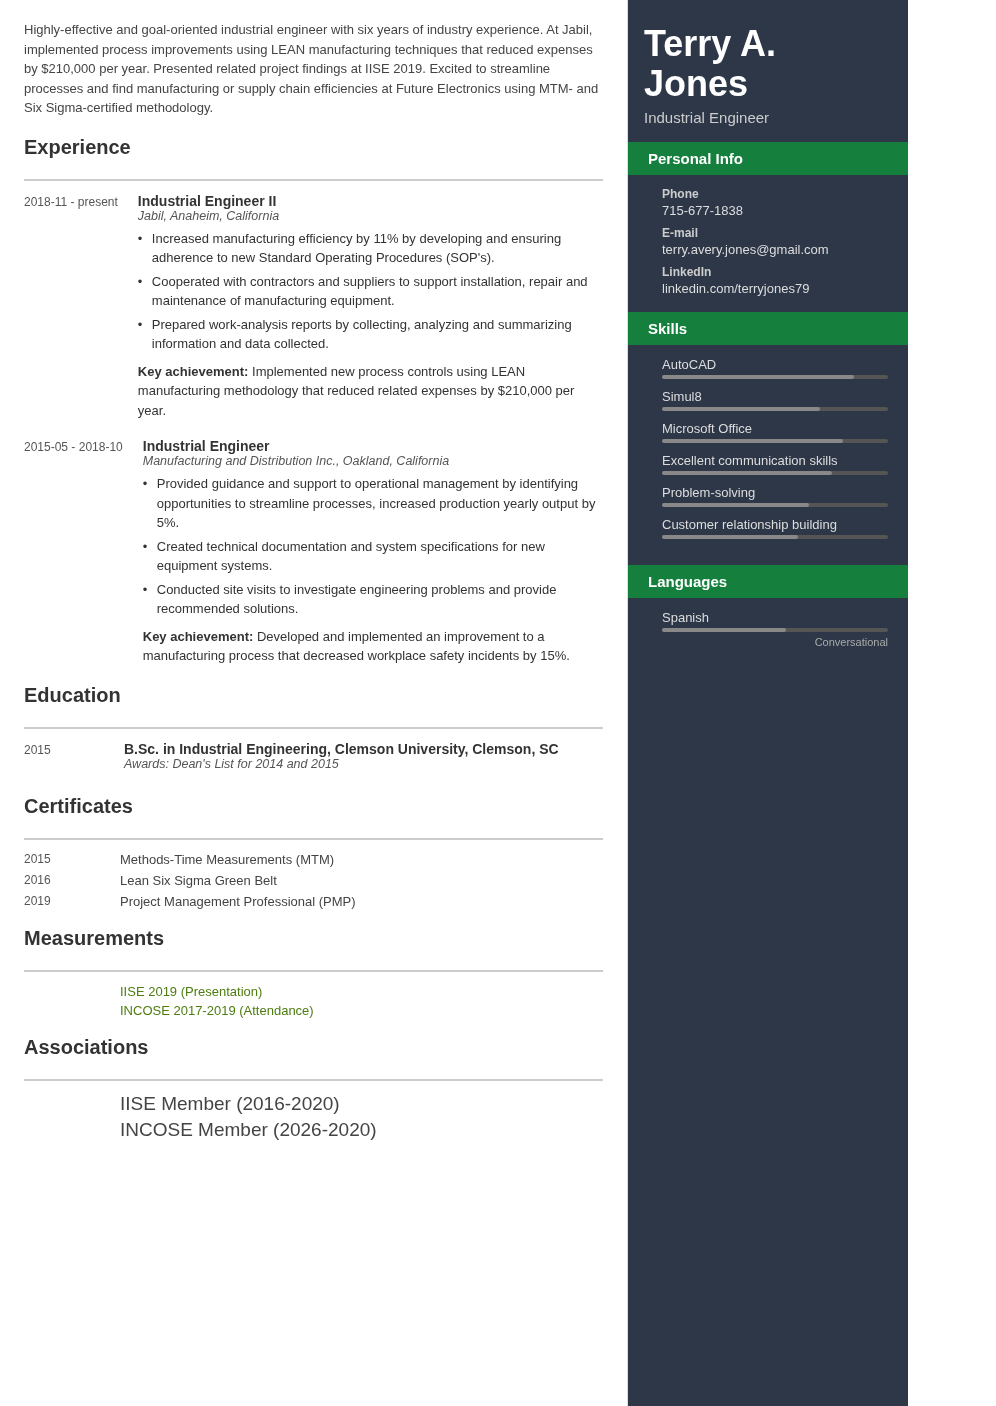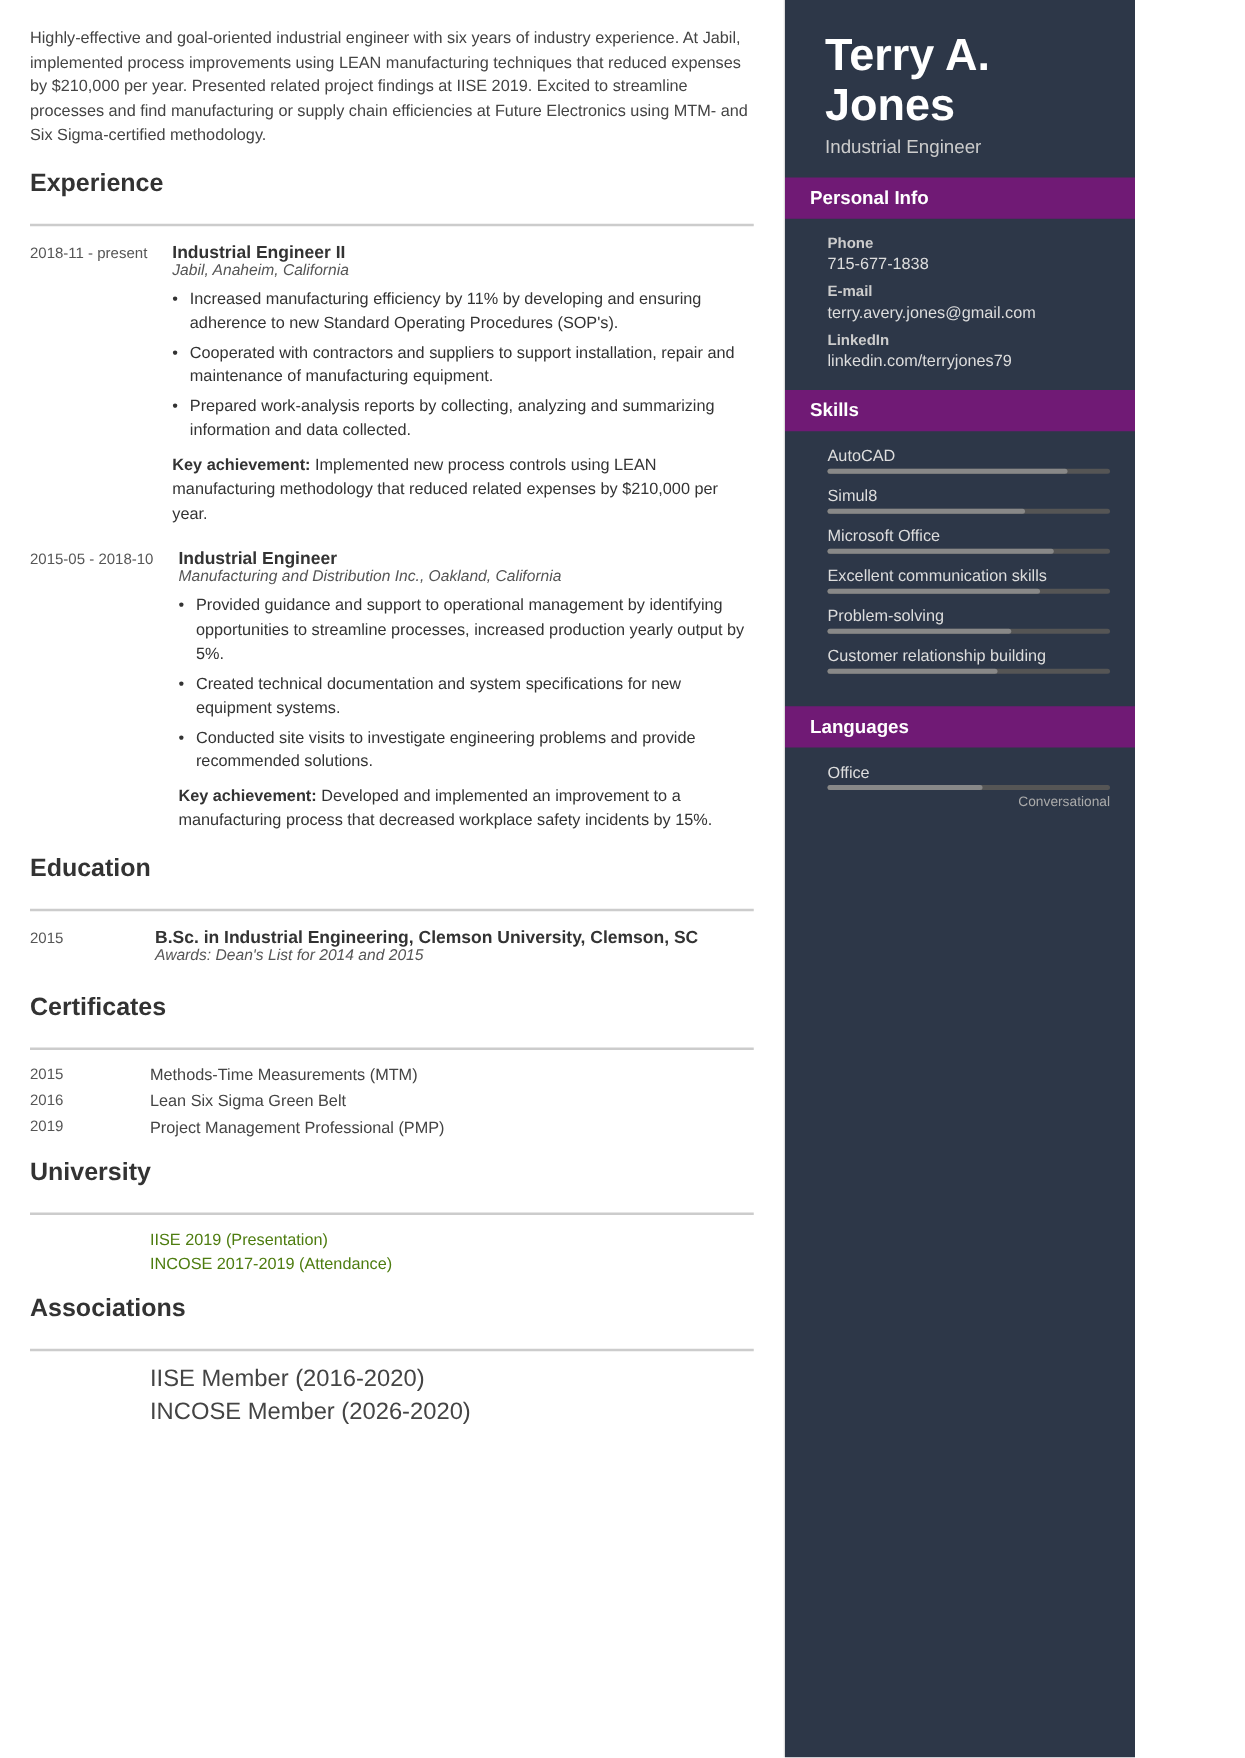--- a/index.html
+++ b/index.html
@@ -115,38 +115,38 @@
     }
     
     .right-col {
       width: 280px;
       background-color: #2d3748;
       color: #fff;
       padding: 0;
     }
     .right-header {
       background-color: #2d3748;
-      padding: 24px 20px 16px 32px;
+      padding: 24px 20px 16px 16px;
     }
     .right-name {
       font-size: 36px;
       font-weight: bold;
       line-height: 1.1;
       color: #fff;
     }
     .right-title {
       font-size: 15px;
       color: #ccc;
       margin-top: 6px;
     }
     .right-section {
       margin-bottom: 0;
     }
     .right-section-title {
-      background-color: #701a75;
+      background-color: #15803d;
       font-size: 15px;
       font-weight: bold;
       color: #fff;
       padding: 8px 20px;
       margin-bottom: 12px;
     }
     .right-section-body {
       padding: 0 20px 16px 20px;
       margin-left: 14px;
     }
@@ -273,21 +273,21 @@
         <span class="cert-date">2016</span>
         <span class="cert-label">Lean Six Sigma Green Belt</span>
       </div>
       <div class="cert-entry">
         <span class="cert-date">2019</span>
         <span class="cert-label">Project Management Professional (PMP)</span>
       </div>
     </div>
 
     <div class="section">
-      <div class="section-title">University</div>
+      <div class="section-title">Measurements</div>
       <div class="conf-label">IISE 2019 (Presentation)</div>
       <div class="conf-label">INCOSE 2017-2019 (Attendance)</div>
     </div>
 
     <div class="section">
       <div class="section-title">Associations</div>
       <div class="assoc-label">IISE Member (2016-2020)</div>
       <div class="assoc-label">INCOSE Member (2026-2020)</div>
     </div>
   </div>
@@ -349,21 +349,21 @@
             <div class="skill-bar-fill" style="width:60%"></div>
           </div>
         </div>
       </div>
     </div>
 
     <div class="right-section">
       <div class="right-section-title">Languages</div>
       <div class="right-section-body">
         <div class="lang-item">
-          <div class="lang-name">Office</div>
+          <div class="lang-name">Spanish</div>
           <div class="lang-bar-bg">
             <div class="lang-bar-fill" style="width:55%"></div>
           </div>
           <div class="lang-level">Conversational</div>
         </div>
       </div>
     </div>
   </div>
 </div>
 

